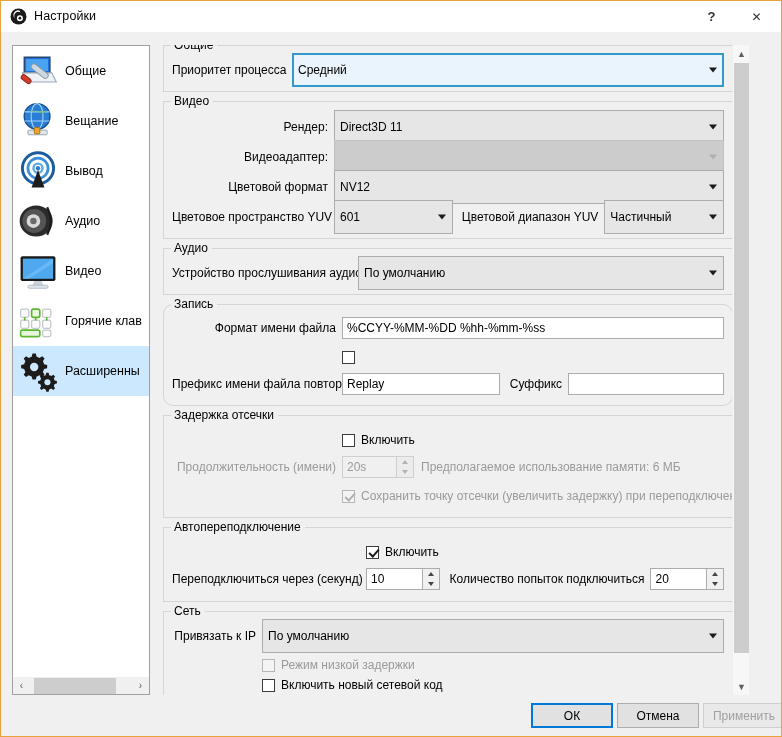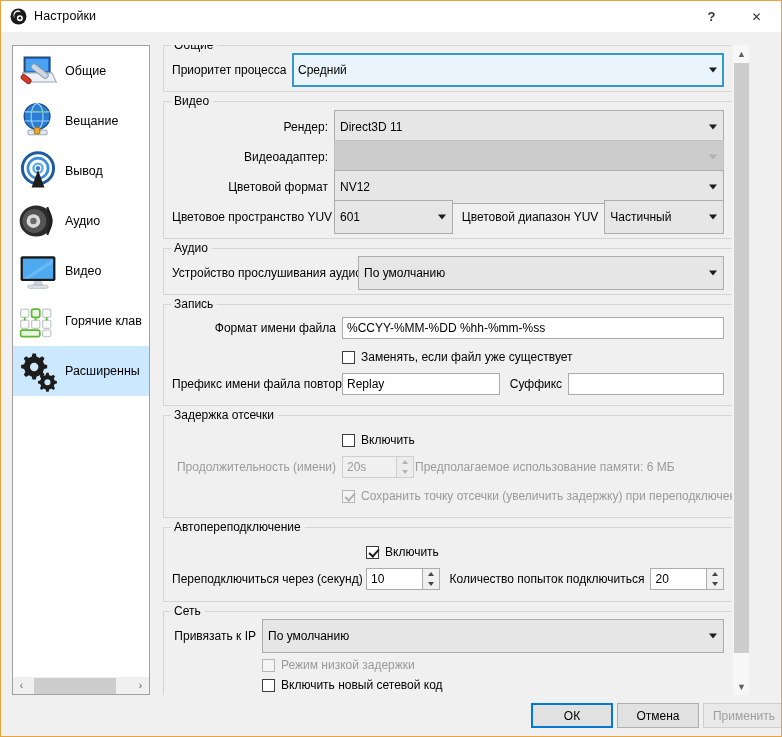--- a/index.html
+++ b/index.html
@@ -240,21 +240,21 @@
     position: absolute; left: 3.5px; top: 0.5px;
     width: 4px; height: 8px;
     border: solid #1b1b1b;
     border-width: 0 2px 2px 0;
     transform: rotate(42deg);
   }
   .chkbox.checked.dim::after { border-color: #b0b0b0; }
   .chk-label { font-size: 12px; color: #000; white-space: nowrap; }
   .chk-label.dim { color: #9a9a9a; }
 
-  .hint { font-size: 12px; color: #9a9a9a; white-space: nowrap; margin-left: 1px; }
+  .hint { font-size: 12px; color: #9a9a9a; white-space: nowrap; margin-left: 7px; }
 
   
   #footer {
     position: absolute; left: 0; bottom: 0;
     width: 780px; height: 41px;
     background: #f0f0f0;
   }
   .dlg-btn {
     position: absolute; top: 8px;
     height: 25px; width: 82px;
@@ -446,33 +446,32 @@
         <div class="g-title">Аудио</div>
         <div class="row">
           <div class="lbl" style="width:186px;">Устройство прослушивания аудио</div>
           <div class="combo" style="width:382px;">
             <span>По умолчанию</span>
             <span class="arrow"></span>
           </div>
         </div>
       </div>
 
-      <div class="group" style="padding-bottom:10px;">
+      <div class="group" style="padding-bottom:10px;border-radius:10px;">
         <div class="g-title">Запись</div>
 
         <div class="row">
           <div class="lbl" style="width:170px;">Формат имени файла</div>
           <div class="textbox" style="width:398px;">
             <span>%CCYY-%MM-%DD %hh-%mm-%ss</span>
           </div>
         </div>
 
         <div class="chk-row" style="margin-left:170px; margin-top:2px;">
           <div class="chkbox"></div>
-          <div class="chk-label">Заменять, если файл уже существует</div>
         </div>
 
         <div class="row">
           <div class="lbl" style="width:170px;">Префикс имени файла повтора</div>
           <div class="textbox" style="width:170px;">
             <span>Replay</span>
           </div>
           <div class="lbl" style="padding-left:10px; padding-right:6px;">Суффикс</div>
           <div class="textbox" style="width:168px;">
             <span></span>

